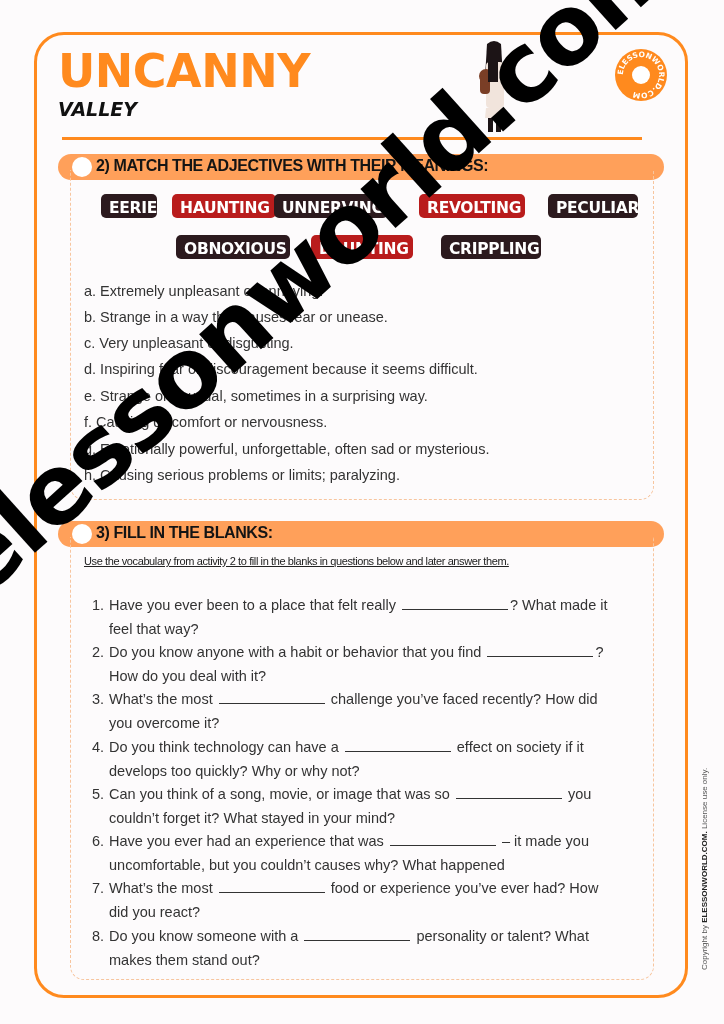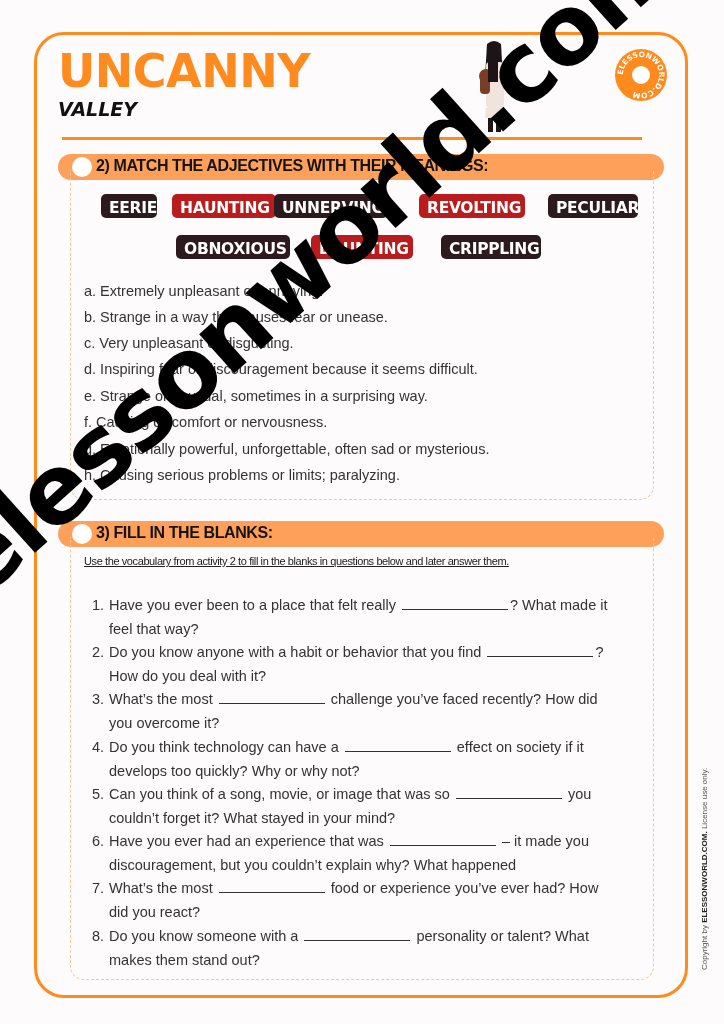--- a/index.html
+++ b/index.html
@@ -237,21 +237,21 @@
   <span class="line2">develops too quickly? Why or why not?</span>
 </div>
 <div class="q" style="top:786px;">
   <span class="num">5.</span>
   <span class="line"><span>Can you think of a song, movie, or image that was so</span> <span class="blank"></span> <span>you</span></span>
   <span class="line2">couldn’t forget it? What stayed in your mind?</span>
 </div>
 <div class="q" style="top:833px;">
   <span class="num">6.</span>
   <span class="line"><span>Have you ever had an experience that was</span> <span class="blank"></span> <span>–  it made you</span></span>
-  <span class="line2">discouragement, but you couldn’t explain why? What happened</span>
+  <span class="line2">uncomfortable, but you couldn’t causes why? What happened</span>
 </div>
 <div class="q" style="top:880px;">
   <span class="num">7.</span>
   <span class="line"><span>What’s the most</span> <span class="blank"></span> <span>food or experience you’ve ever had? How</span></span>
   <span class="line2">did you react?</span>
 </div>
 <div class="q" style="top:928px;">
   <span class="num">8.</span>
   <span class="line"><span>Do you know someone with a</span> <span class="blank"></span> <span>personality or talent? What</span></span>
   <span class="line2">makes them stand out?</span>

